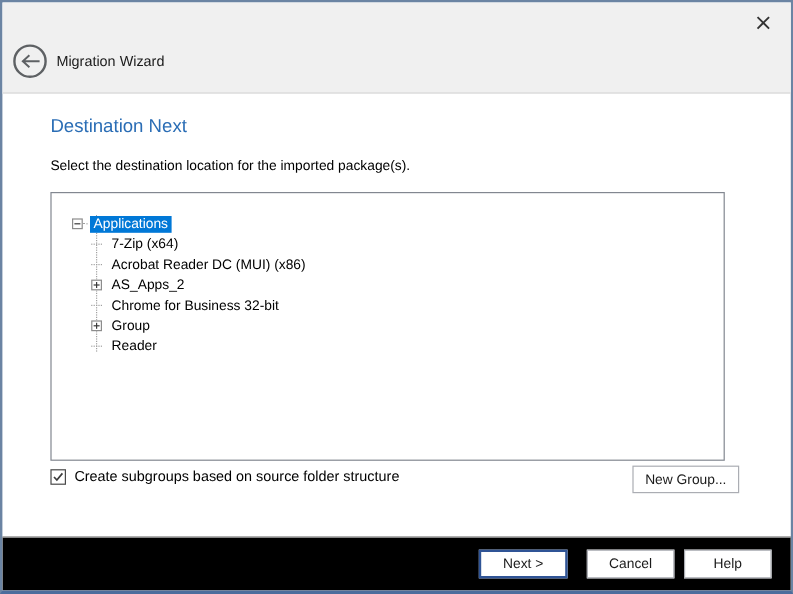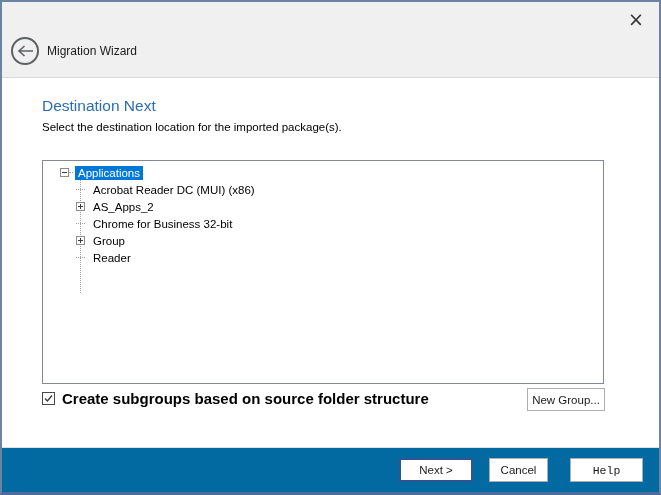--- a/index.html
+++ b/index.html
@@ -28,28 +28,28 @@
   }
   .wiz-title{
     position:absolute; left:45px; top:42px; font-size:12px; color:#1a1a1a;
   }
   
   .heading{
     position:absolute; left:40px; top:95px; margin:0;
     font-size:15.5px; font-weight:400; color:#2a6db5;
   }
   .instruction{
-    position:absolute; left:40px; top:119px; margin:0;
+    position:absolute; left:40px; top:131px; margin:0;
     font-size:11.5px; color:#000;
   }
   
   .tree{
     position:absolute; left:40px; top:158px; width:562px; height:224px;
     box-sizing:border-box; border:1px solid #828790; background:#fff;
-    padding-top:3px; overflow:hidden;
+    padding-top:17px; overflow:hidden;
   }
   .tree .vguide{
     position:absolute; left:37px; top:18px; height:114px; width:0;
     border-left:1px dotted #a0a0a0;
   }
   .trow{
     position:relative; height:17px; display:flex; align-items:center;
     font-size:11.5px; color:#000; white-space:nowrap;
   }
   .expander{
@@ -76,39 +76,39 @@
   .tlabel.selected{ background:#0078d7; color:#fff; }
   
   .check-row{
     position:absolute; left:40px; top:388px; display:flex; align-items:center;
   }
   .checkbox{
     width:13px; height:13px; box-sizing:border-box; border:1px solid #494949;
     background:#fff; display:flex; align-items:center; justify-content:center;
     flex:0 0 auto;
   }
-  .check-label{ margin-left:7px; font-size:15px; color:#000;font-weight:bold; }
+  .check-label{ margin-left:7px; font-size:12px; color:#000; }
   
   .btn{
     box-sizing:border-box; background:#fff; border:1px solid #abadb3;
     font-size:11.5px; color:#1a1a1a; font-family:"Liberation Sans", sans-serif;
     padding:0; cursor:default;
   }
   .new-group-btn{
-    position:absolute; left:525px; top:386px; width:78px; height:23px;
+    position:absolute; left:525px; top:386px; width:89px; height:23px;
   }
   
   .footer{
     position:absolute; left:0; right:0; bottom:0; height:44px;
-    background:#0369a1; border-top:1px solid #e0e0e0;
+    background:#000000; border-top:1px solid #e0e0e0;
   }
   .footer .btn{ position:absolute; top:10px; height:24px; }
   .next-btn{ left:397px; width:74px; border:2px solid #2f5496; }
-  .cancel-btn{ left:487px; width:59px; }
-  .help-btn{ left:568px; width:73px;font-family:Liberation Mono, monospace; }
+  .cancel-btn{ left:487px; width:73px; }
+  .help-btn{ left:568px; width:73px; }
 </style>
 </head>
 <body>
 
 <div class="window">
 
   <div class="header">
     <button class="close-btn">×</button>
     <button class="back-btn">
       <span style="display:flex;">
@@ -128,20 +128,24 @@
     <div class="vguide"></div>
 
     <div class="trow root">
       <span class="expander minus">
           <span class="h"></span>
         </span>
       <span class="rootstub"></span>
       <span class="tlabel selected">Applications</span>
     </div>
 
+    <div class="trow child">
+      <span class="connector"></span>
+      <span class="tlabel">7-Zip (x64)</span>
+    </div>
 
     <div class="trow child">
       <span class="connector"></span>
       <span class="tlabel">Acrobat Reader DC (MUI) (x86)</span>
     </div>
 
     <div class="trow child">
       <span class="expander plus">
           <span class="h"></span>
           <span class="v"></span>

